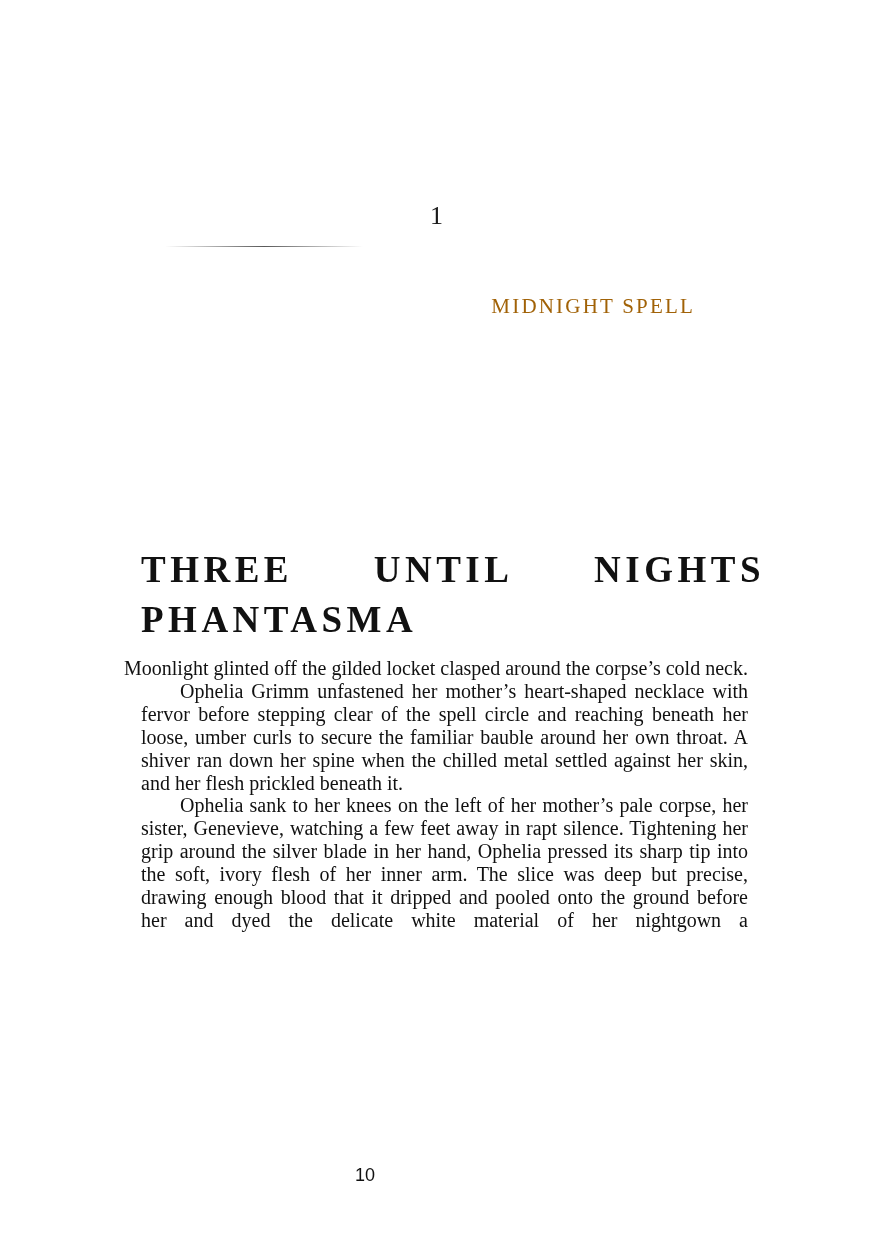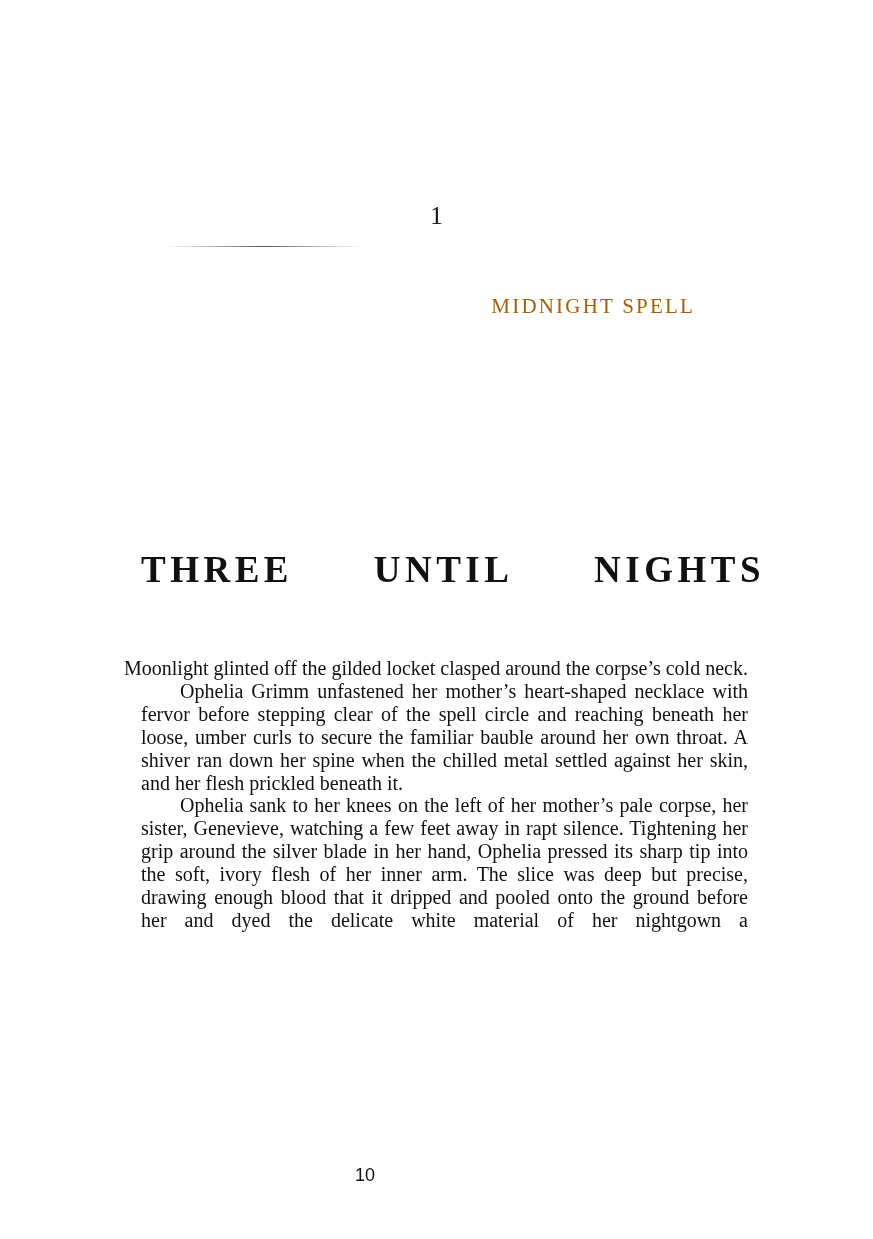--- a/index.html
+++ b/index.html
@@ -108,20 +108,21 @@
   <div class="chapter-rule"></div>
 
   <div class="chapter-title">MIDNIGHT SPELL</div>
 
   <h2 class="section-heading">
     <span class="line1">
       <span>THREE</span>
       <span>UNTIL</span>
       <span>NIGHTS</span>
     </span>
+    <span class="line2">PHANTASMA</span>
   </h2>
 
   <div class="body-text">
     <p>Moonlight glinted off the gilded locket clasped around the corpse’s cold neck.</p>
     <p class="indent">Ophelia Grimm unfastened her mother’s heart-shaped necklace with fervor before stepping clear of the spell circle and reaching beneath her loose, umber curls to secure the familiar bauble around her own throat. A shiver ran down her spine when the chilled metal settled against her skin, and her flesh prickled beneath it.</p>
     <p class="indent last-line-justify">Ophelia sank to her knees on the left of her mother’s pale corpse, her sister, Genevieve, watching a few feet away in rapt silence. Tightening her grip around the silver blade in her hand, Ophelia pressed its sharp tip into the soft, ivory flesh of her inner arm. The slice was deep but precise, drawing enough blood that it dripped and pooled onto the ground before her and dyed the delicate white material of her nightgown a</p>
   </div>
 
   <div class="page-number">10</div>
 

